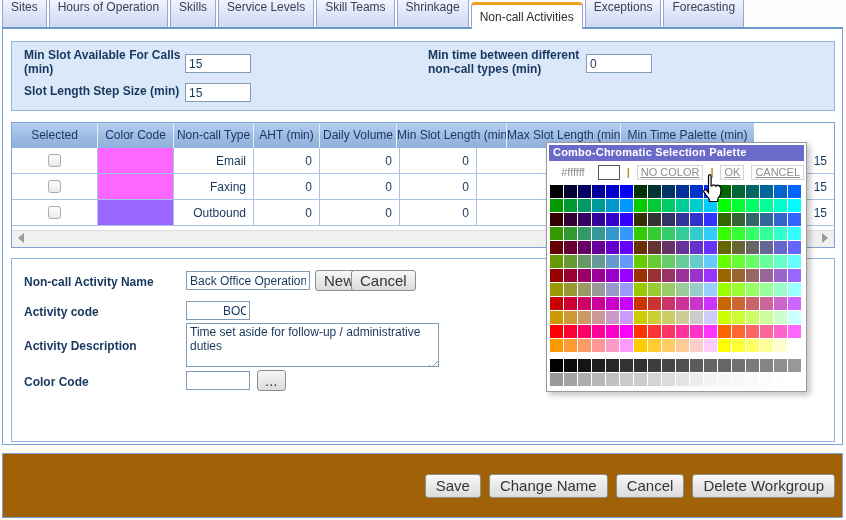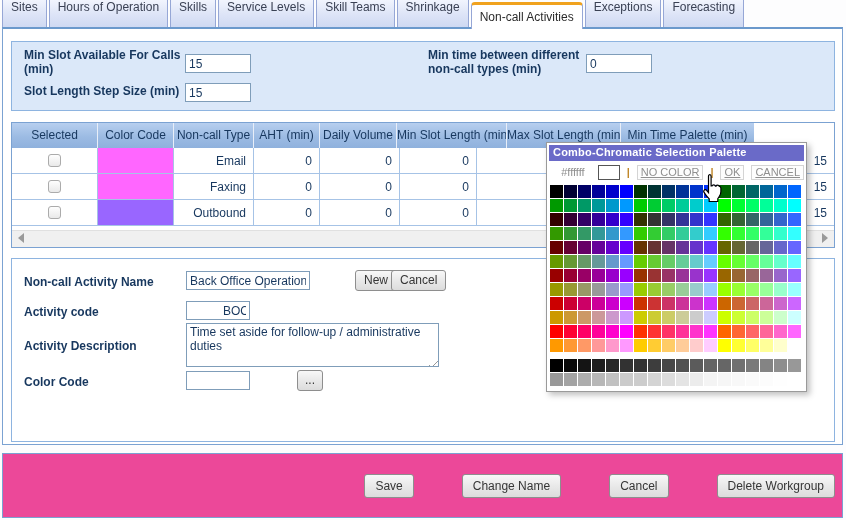--- a/index.html
+++ b/index.html
@@ -38,29 +38,29 @@
   .checkbox { width:13px; height:13px; margin:6px auto 0; border:1px solid #ababab; border-radius:3px;
               background:linear-gradient(#fefefe,#e9e9e9); }
   .hscroll { position:absolute; left:0; bottom:0; width:822px; height:17px; background:#f0f0f0; border-top:1px solid #e0e0e0; }
   .sb-arrow { position:absolute; top:2px; width:0; height:0; border-top:5px solid transparent; border-bottom:5px solid transparent; }
   .sb-left { left:6px; border-right:6px solid #9a9a9a; }
   .sb-right { right:6px; border-left:6px solid #9a9a9a; }
 
   
   .section3 { position:absolute; left:8px; top:229px; width:824px; height:184px; background:#fff; border:1px solid #8eb4e0; }
   .btn { display:inline-block; background:linear-gradient(#f8f8f8,#e9e9e9 50%,#dcdcdc); border:1px solid #8e8e8e;
-         border-radius:3px; color:#363636; font-size:12px; text-align:left; cursor:default;margin-left:40px; }
+         border-radius:3px; color:#363636; font-size:15px; text-align:left; cursor:default; }
   .smallbtn { position:absolute; height:21px; line-height:19px; padding:0 8px; }
   .tarea { position:absolute; border:1px solid #7f9db9; font-family:"Liberation Sans",sans-serif; font-size:12px;
            color:#17375e; padding:1px 3px; resize:none; overflow:hidden; background:#fff; }
   .resize-grip { position:absolute; right:1px; bottom:1px; width:9px; height:9px;
       background:linear-gradient(135deg, transparent 0 50%, #999 50% 55%, transparent 55% 70%, #999 70% 75%, transparent 75%); }
 
   
-  .footer { position:absolute; left:2px; top:453px; width:841px; height:65px; background:#ec4899; border:1px solid #7ba2d2; }
+  .footer { position:absolute; left:2px; top:453px; width:841px; height:65px; background:#a16207; border:1px solid #7ba2d2; }
   .footer-buttons { position:absolute; right:7px; top:20px; display:flex; gap:8px; }
   .fbtn { height:24px; line-height:22px; padding:0 10px; }
 
   
   .popup { position:absolute; left:546px; top:142px; width:261px; background:#fff; border:1px solid #9a9a9a;
            padding:2px; box-shadow:3px 3px 6px rgba(0,0,0,0.25); z-index:10; }
   .popup-title { height:16px; line-height:15px; color:#fff; font-weight:bold; font-size:11px; padding:0 4px; letter-spacing:.2px; }
   .popup-controls { height:22px; display:flex; align-items:center; justify-content:flex-end; gap:7px; font-size:11px; }
   .hexlabel { color:#8f8f8f; margin-right:6px; }
   .swatch { width:22px; height:15px; border:1px solid #555; }

